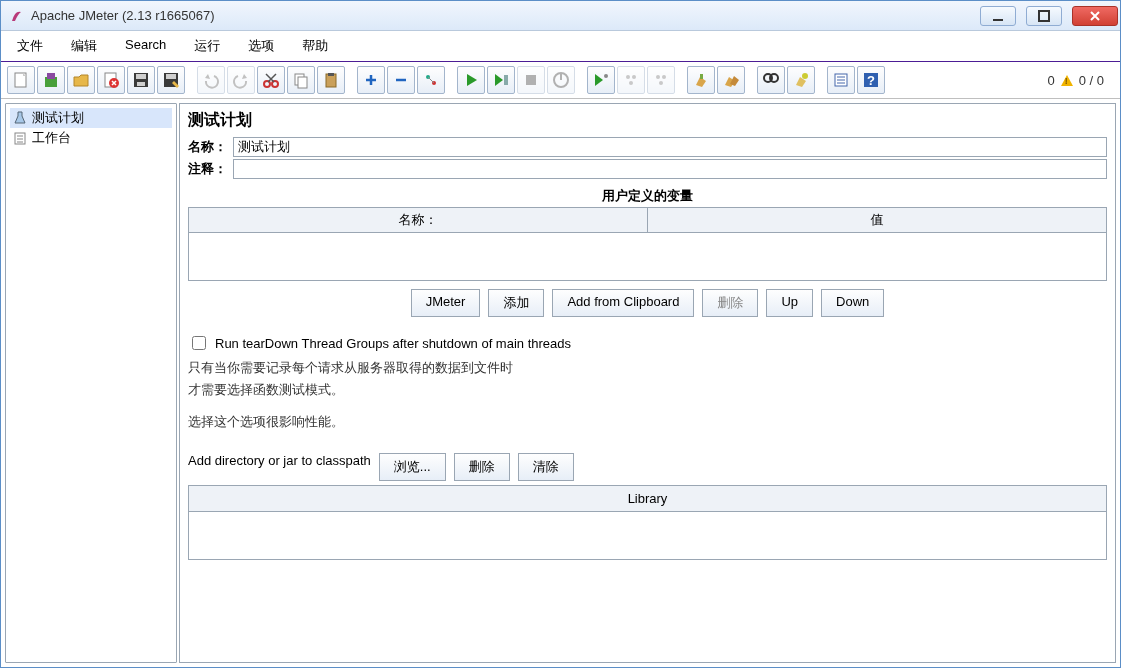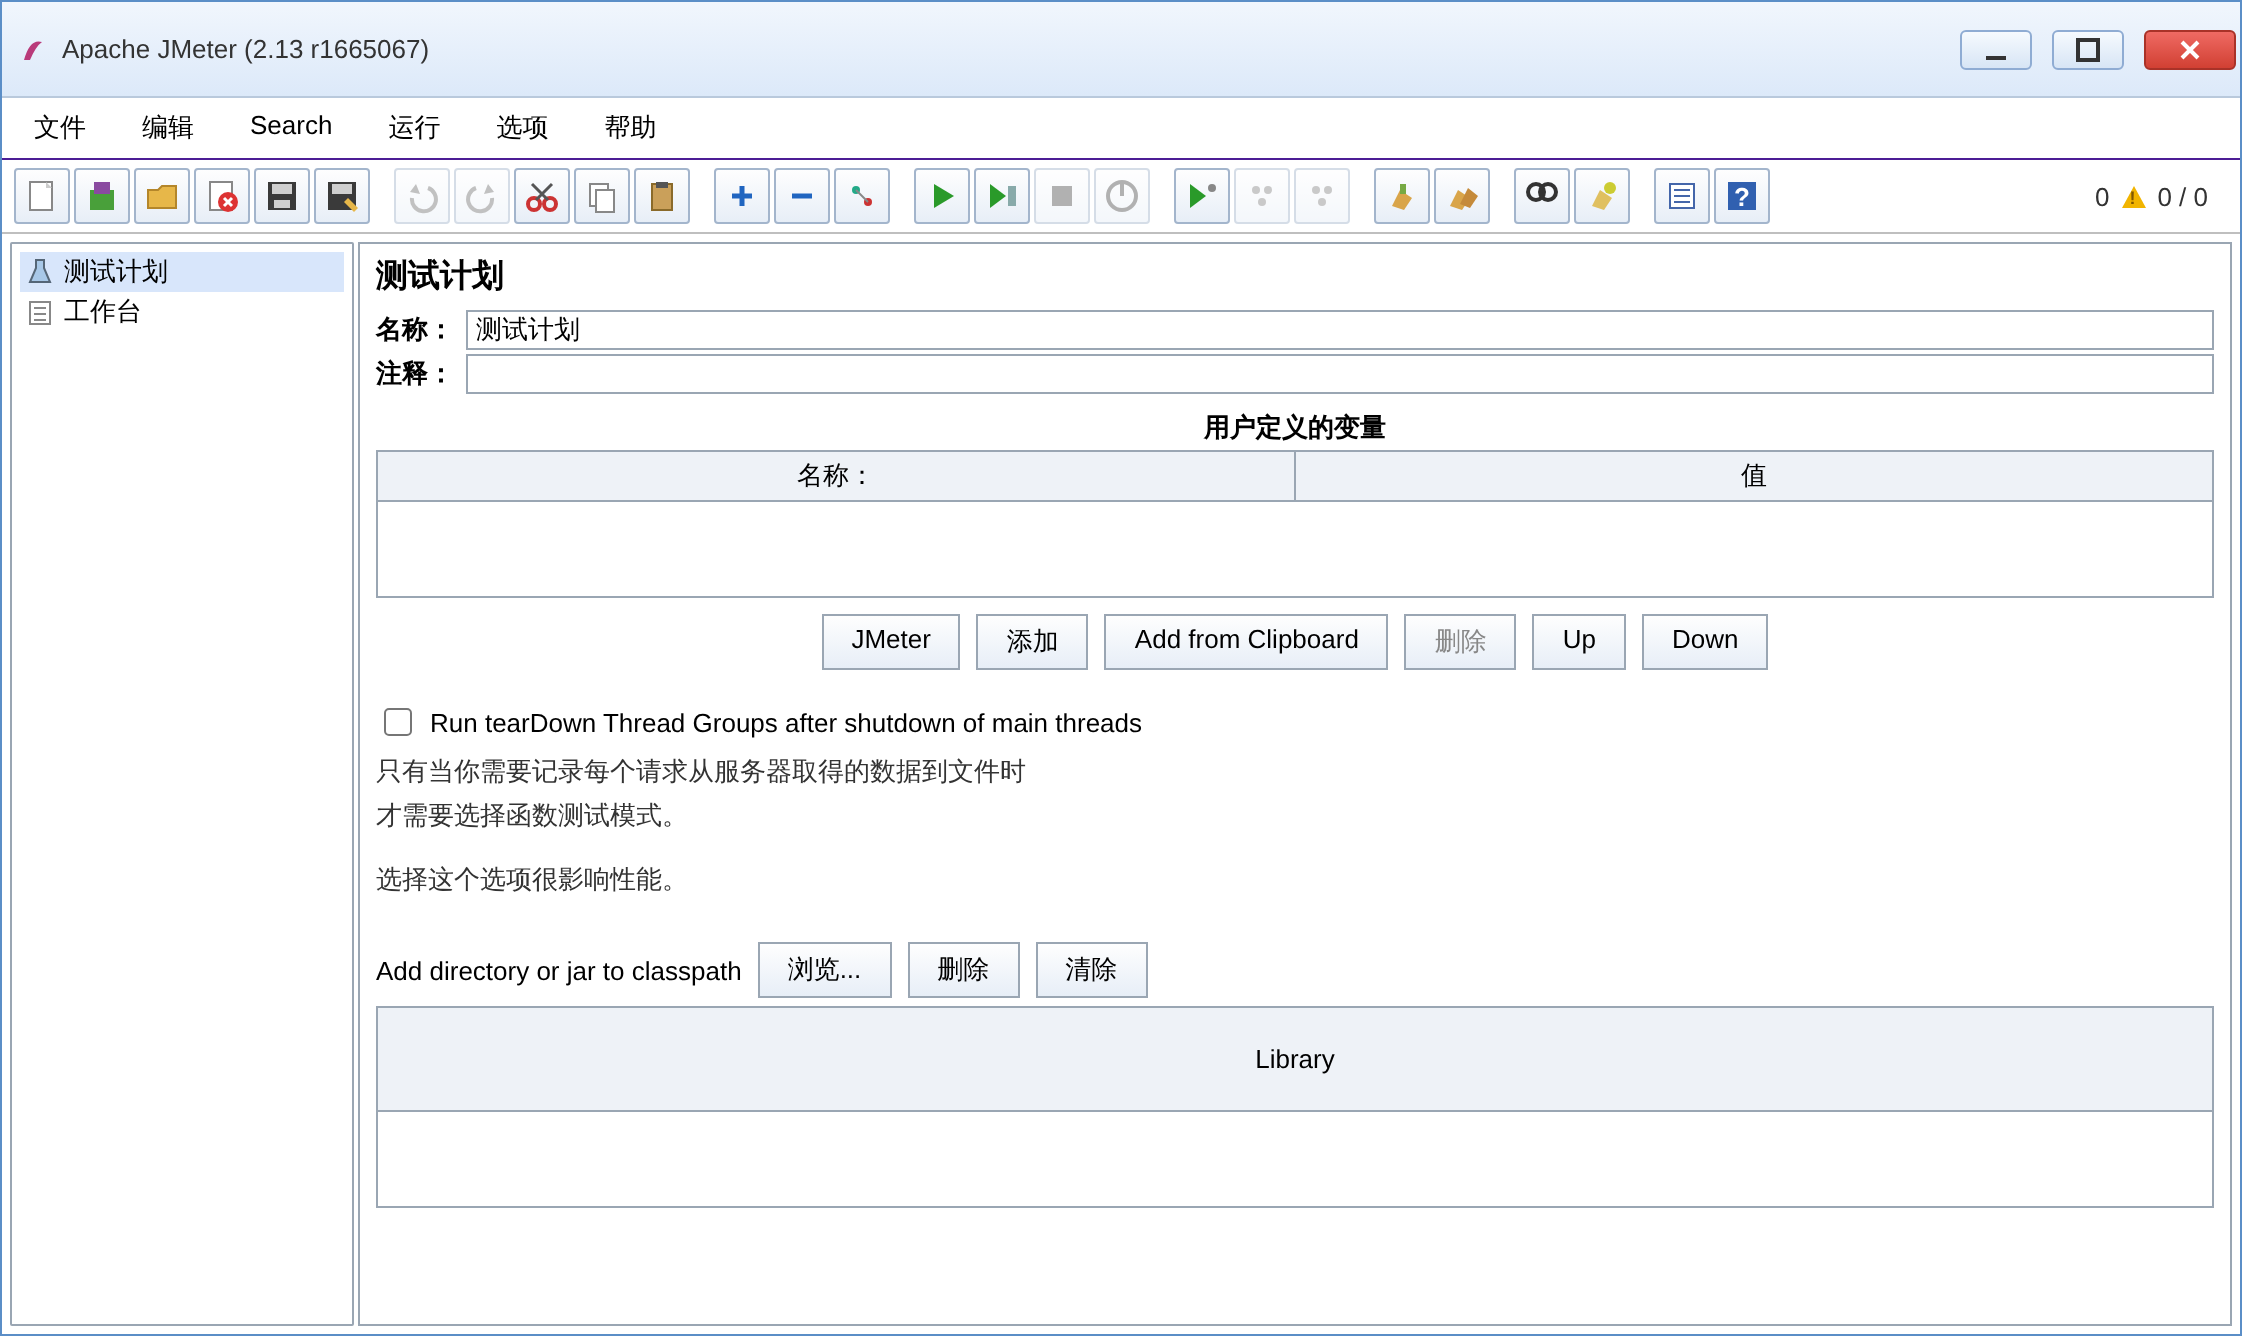--- a/index.html
+++ b/index.html
@@ -2,21 +2,21 @@
 <html><head>
 <meta charset="utf-8">
 <style>
   * { box-sizing: border-box; font-family: "Microsoft YaHei", "SimSun", Arial, sans-serif; font-size: 13px; }
   html, body { margin:0; padding:0; height:100%; }
   body { background: #fff; }
 
   .win { width:1121px; height:668px; border:1px solid #5b8ec7; background:#fff; display:flex; flex-direction:column; overflow:hidden;}
 
   
-  .titlebar { height:48px; background:linear-gradient(#f1f6fd,#dce9f9); display:flex; align-items:center; padding:0 2px 0 8px; gap:6px; border-bottom:1px solid #b9c9dc;}
+  .titlebar { height:30px; background:linear-gradient(#f1f6fd,#dce9f9); display:flex; align-items:center; padding:0 2px 0 8px; gap:6px; border-bottom:1px solid #b9c9dc;}
   .titlebar .logo svg{display:block;}
   .title { color:#333; flex:1; white-space:nowrap;}
   .winbtn { width:36px; height:20px; border:1px solid #8facd3; border-radius:3px; margin-left:4px; background:linear-gradient(#f6fafe,#d7e5f5); display:flex;align-items:center;justify-content:center; color:#333;}
   .winbtn svg{display:block;}
   .winbtn.close { background:linear-gradient(#ef6a63,#d14033); border-color:#a93228; width:46px;}
 
   
   .menubar { display:flex; gap:12px; padding:4px 8px; border-bottom:1px solid #4c1d95; }
   .menubar span { padding:2px 8px; cursor:default; color:#000;}
 
@@ -49,23 +49,23 @@
   .var-body { border:1px solid #9aa6b3; border-top:none; height:48px; background:#fff;}
 
   .btn-row { display:flex; justify-content:center; gap:8px; padding:8px 0 10px 0;}
   .btn { border:1px solid #9aa6b3; background:linear-gradient(#fefefe,#e7eef7); padding:4px 14px; cursor:default;}
   .btn.dis{color:#888;}
 
   .check-row{display:flex;align-items:center;gap:6px;margin:6px 0;}
   .check-row input{width:14px;height:14px;}
   .hint{margin:4px 0;color:#333;}
 
-  .lib-row{display:flex;align-items:center;gap:8px;margin-top:22px;}
+  .lib-row{display:flex;gap:8px;margin-top:22px;}
   .lib-table { width:100%; border-collapse:collapse; margin-top:4px;}
-  .lib-table th{border:1px solid #9aa6b3; background:#eef2f7; padding:18px; font-weight:normal;text-align:center;}
+  .lib-table th{border:1px solid #9aa6b3; background:#eef2f7; padding:5px; font-weight:normal;text-align:center;}
   .lib-body{border:1px solid #9aa6b3;border-top:none;height:48px;background:#fff;}
 </style>
 </head>
 <body>
 
 <div class="win">
 
   <div class="titlebar">
     <span class="logo">
       <svg width="16" height="16">

